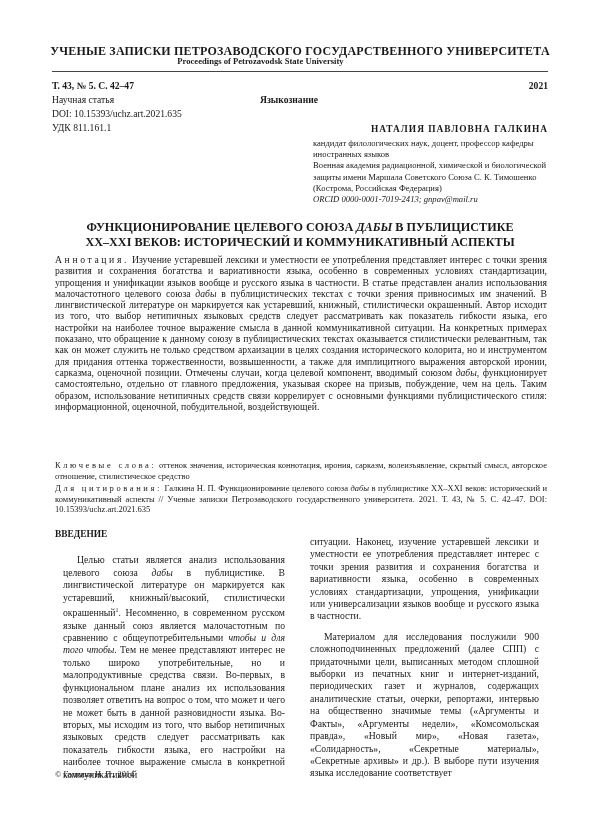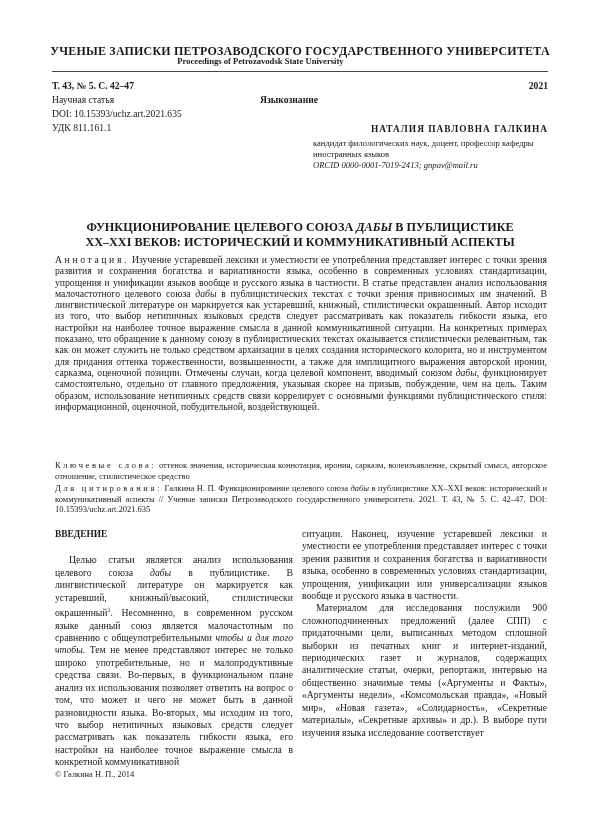--- a/index.html
+++ b/index.html
@@ -26,21 +26,21 @@
   .title i { font-style: italic; }
   .abstract { position: absolute; top: 254px; left: 55px; width: 492px; font-size: 9.7px;
          line-height: 11.3px; text-align: justify; }
   .spaced { letter-spacing: 2.6px; }
   .kw { position: absolute; top: 460px; left: 55px; width: 492px; font-size: 8.5px; line-height: 10.6px; text-align: justify; }
   .cite { position: absolute; top: 483px; left: 55px; width: 492px; font-size: 8.5px; line-height: 10.6px; text-align: justify; }
   .col { position: absolute; top: 528px; width: 238px; font-size: 9.7px; line-height: 12.4px; text-align: justify; }
   .col-left { left: 55px; }
   .col-right { left: 302px; width: 245px; top: 528px; }
   .heading { font-weight: bold; font-size: 9.4px; margin-bottom: 14px; }
-  .para { text-indent: 14px; margin: 0; }
+  .para { text-indent: 14px; margin: 8px; }
   .para.noindent { text-indent: 0; }
   .copyright { position: absolute; top: 770px; left: 55px; font-size: 8.4px; }
   sup { font-size: 6px; }
 </style>
 </head>
 <body>
 
 <div class="journal-title">УЧЕНЫЕ ЗАПИСКИ ПЕТРОЗАВОДСКОГО ГОСУДАРСТВЕННОГО УНИВЕРСИТЕТА</div>
 <div class="journal-sub">Proceedings of Petrozavodsk State University</div>
 <div class="rule-top"></div>
@@ -48,20 +48,21 @@
 <div class="meta vol">Т. 43, № 5. С. 42–47</div>
 <div class="year">2021</div>
 <div class="meta type">Научная статья</div>
 <div class="section">Языкознание</div>
 <div class="meta doi">DOI: 10.15393/uchz.art.2021.635</div>
 <div class="meta udk">УДК 811.161.1</div>
 
 <div class="author">НАТАЛИЯ ПАВЛОВНА ГАЛКИНА</div>
 <div class="affil">
   <div>кандидат филологических наук, доцент, профессор кафедры иностранных языков</div>
+  <div>Военная академия радиационной, химической и биологической защиты имени Маршала Советского Союза С. К. Тимошенко (Кострома, Российская Федерация)</div>
   <div class="orcid">ORCID 0000-0001-7019-2413; gnpav@mail.ru</div>
 </div>
 
 <div class="title">
   <span>ФУНКЦИОНИРОВАНИЕ ЦЕЛЕВОГО СОЮЗА </span><i>ДАБЫ</i><span> В ПУБЛИЦИСТИКЕ</span><br>
   <span>XX–XXI ВЕКОВ: ИСТОРИЧЕСКИЙ И КОММУНИКАТИВНЫЙ АСПЕКТЫ</span>
 </div>
 
 <div class="abstract">
   <span class="spaced">Аннотация.</span><span> Изучение устаревшей лексики и уместности ее употребления представляет интерес с точки зрения развития и сохранения богатства и вариативности языка, особенно в современных условиях стандартизации, упрощения и унификации языков вообще и русского языка в частности. В статье представлен анализ использования малочастотного целевого союза </span><i>дабы</i><span> в публицистических текстах с точки зрения привносимых им значений. В лингвистической литературе он маркируется как устаревший, книжный, стилистически окрашенный. Автор исходит из того, что выбор нетипичных языковых средств следует рассматривать как показатель гибкости языка, его настройки на наиболее точное выражение смысла в данной коммуникативной ситуации. На конкретных примерах показано, что обращение к данному союзу в публицистических текстах оказывается стилистически релевантным, так как он может служить не только средством архаизации в целях создания исторического колорита, но и инструментом для придания оттенка торжественности, возвышенности, а также для имплицитного выражения авторской иронии, сарказма, оценочной позиции. Отмечены случаи, когда целевой компонент, вводимый союзом </span><i>дабы,</i><span> функционирует самостоятельно, отдельно от главного предложения, указывая скорее на призыв, побуждение, чем на цель. Таким образом, использование нетипичных средств связи коррелирует с основными функциями публицистического стиля: информационной, оценочной, побудительной, воздействующей.</span>

